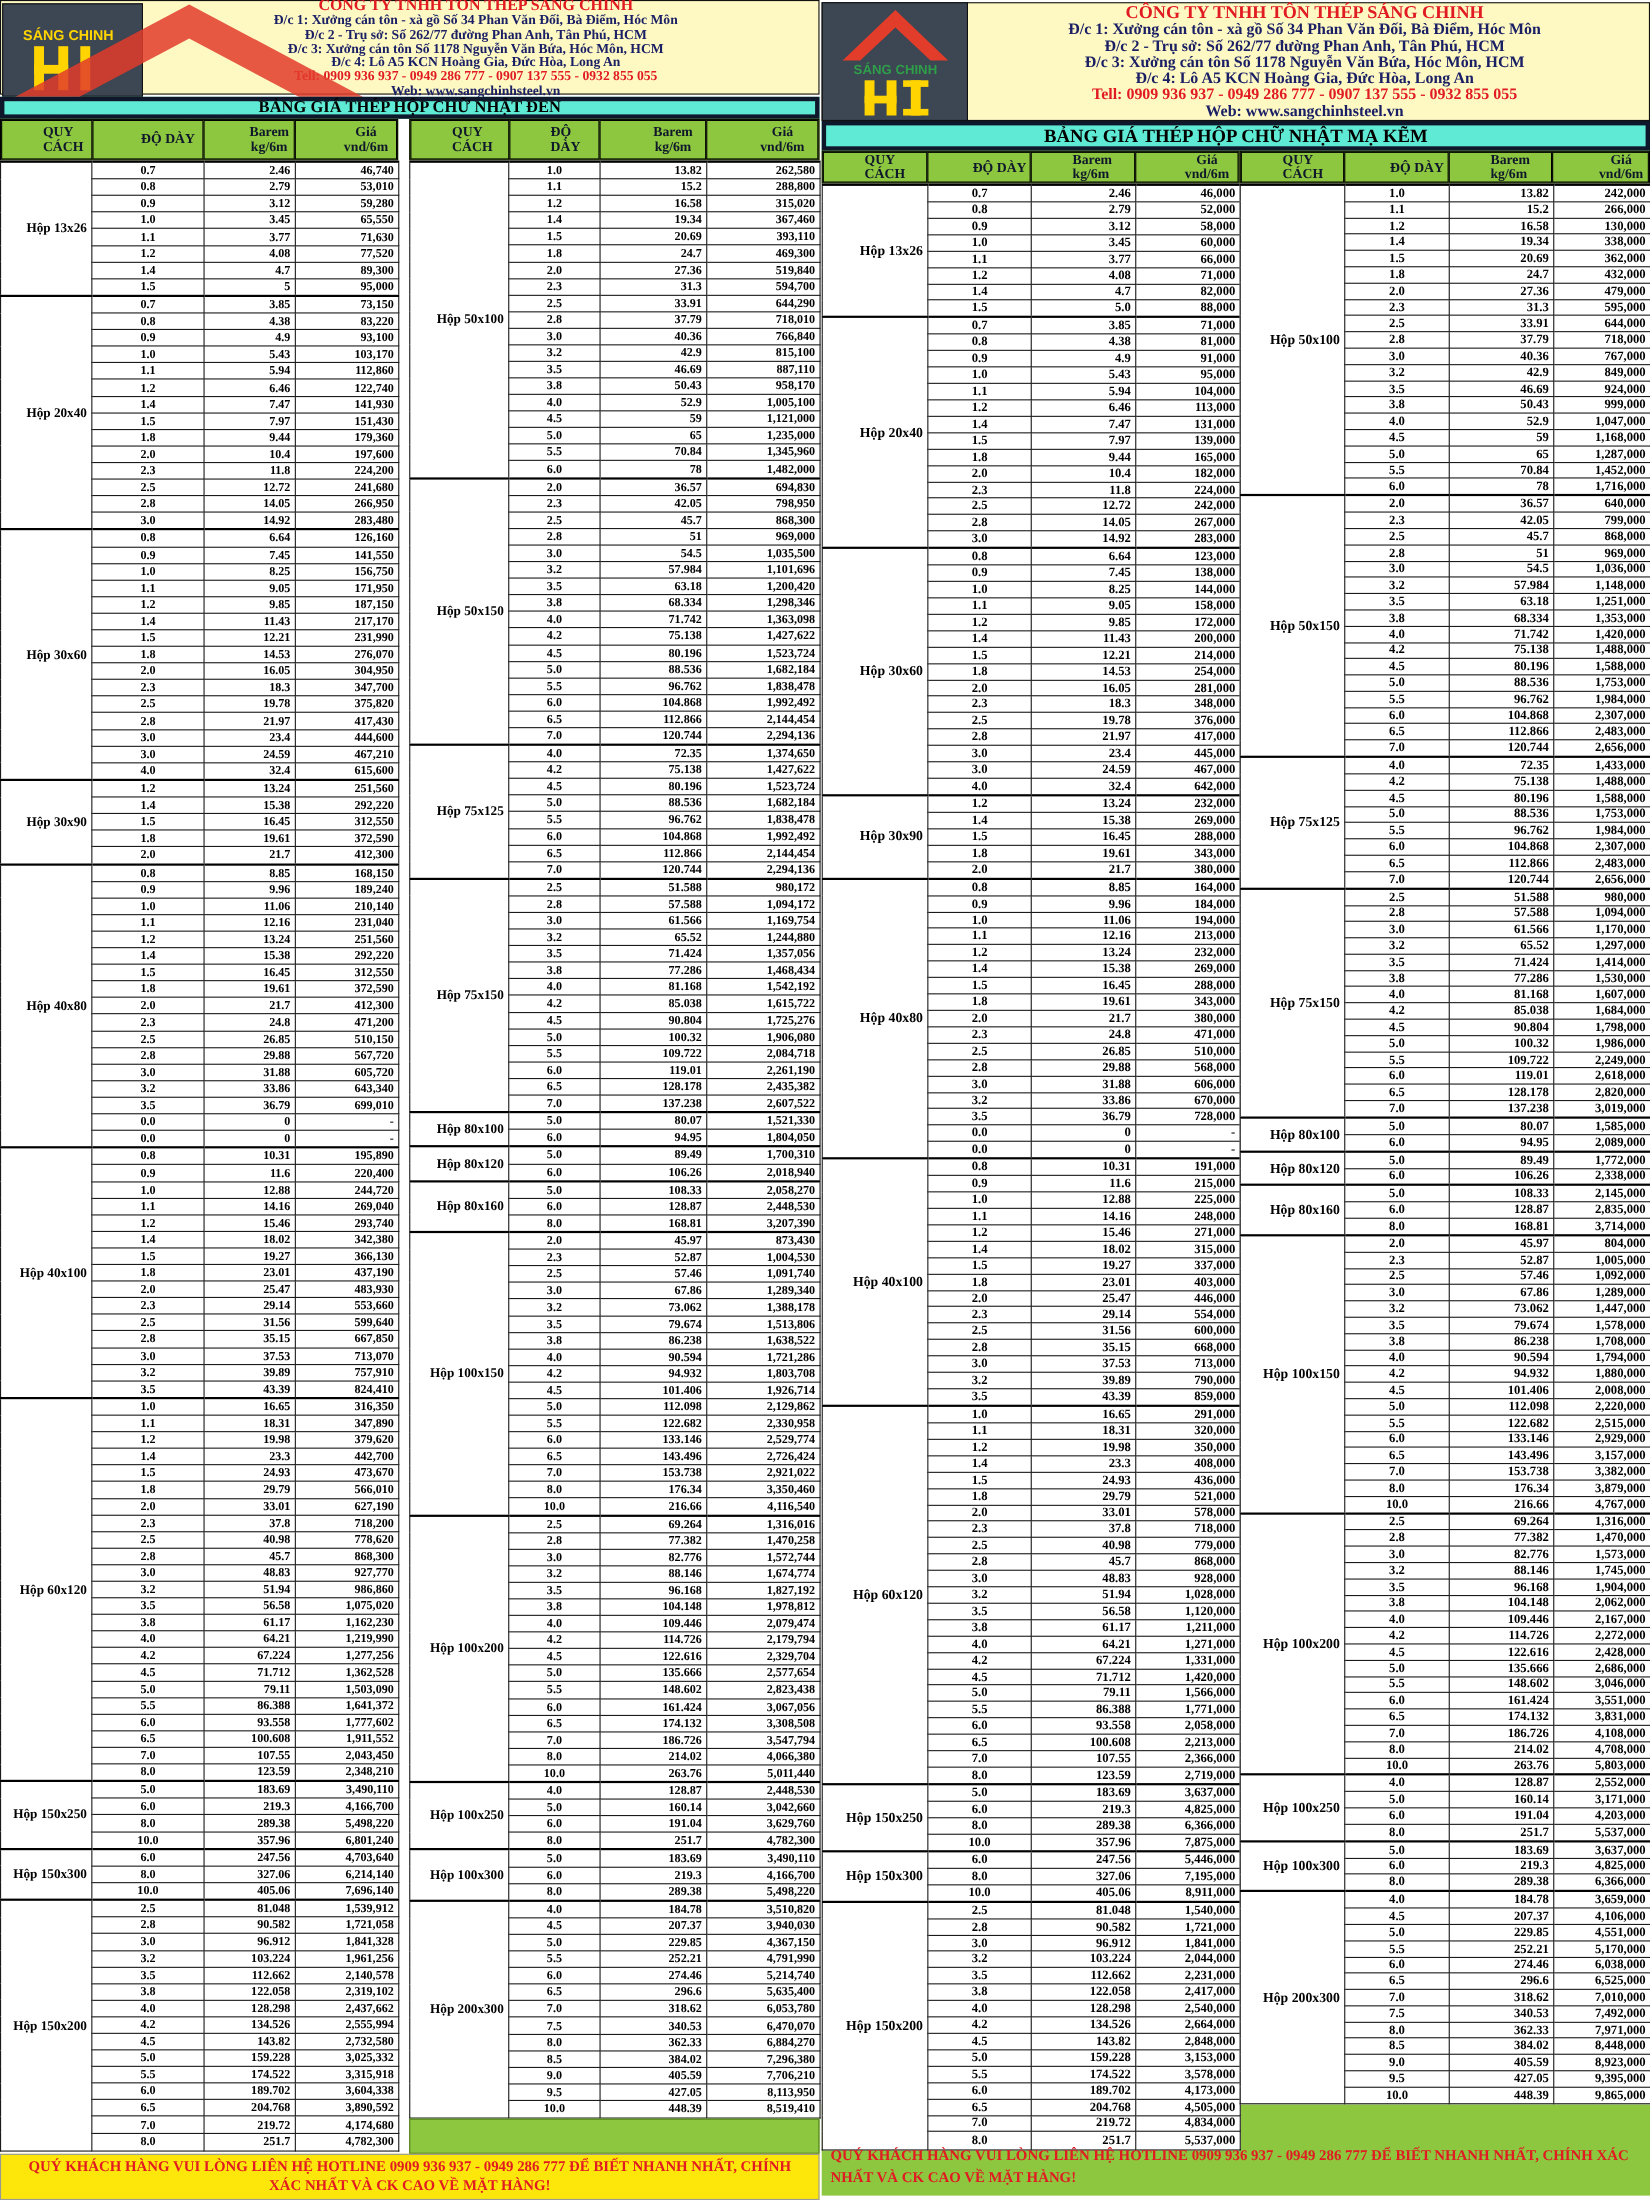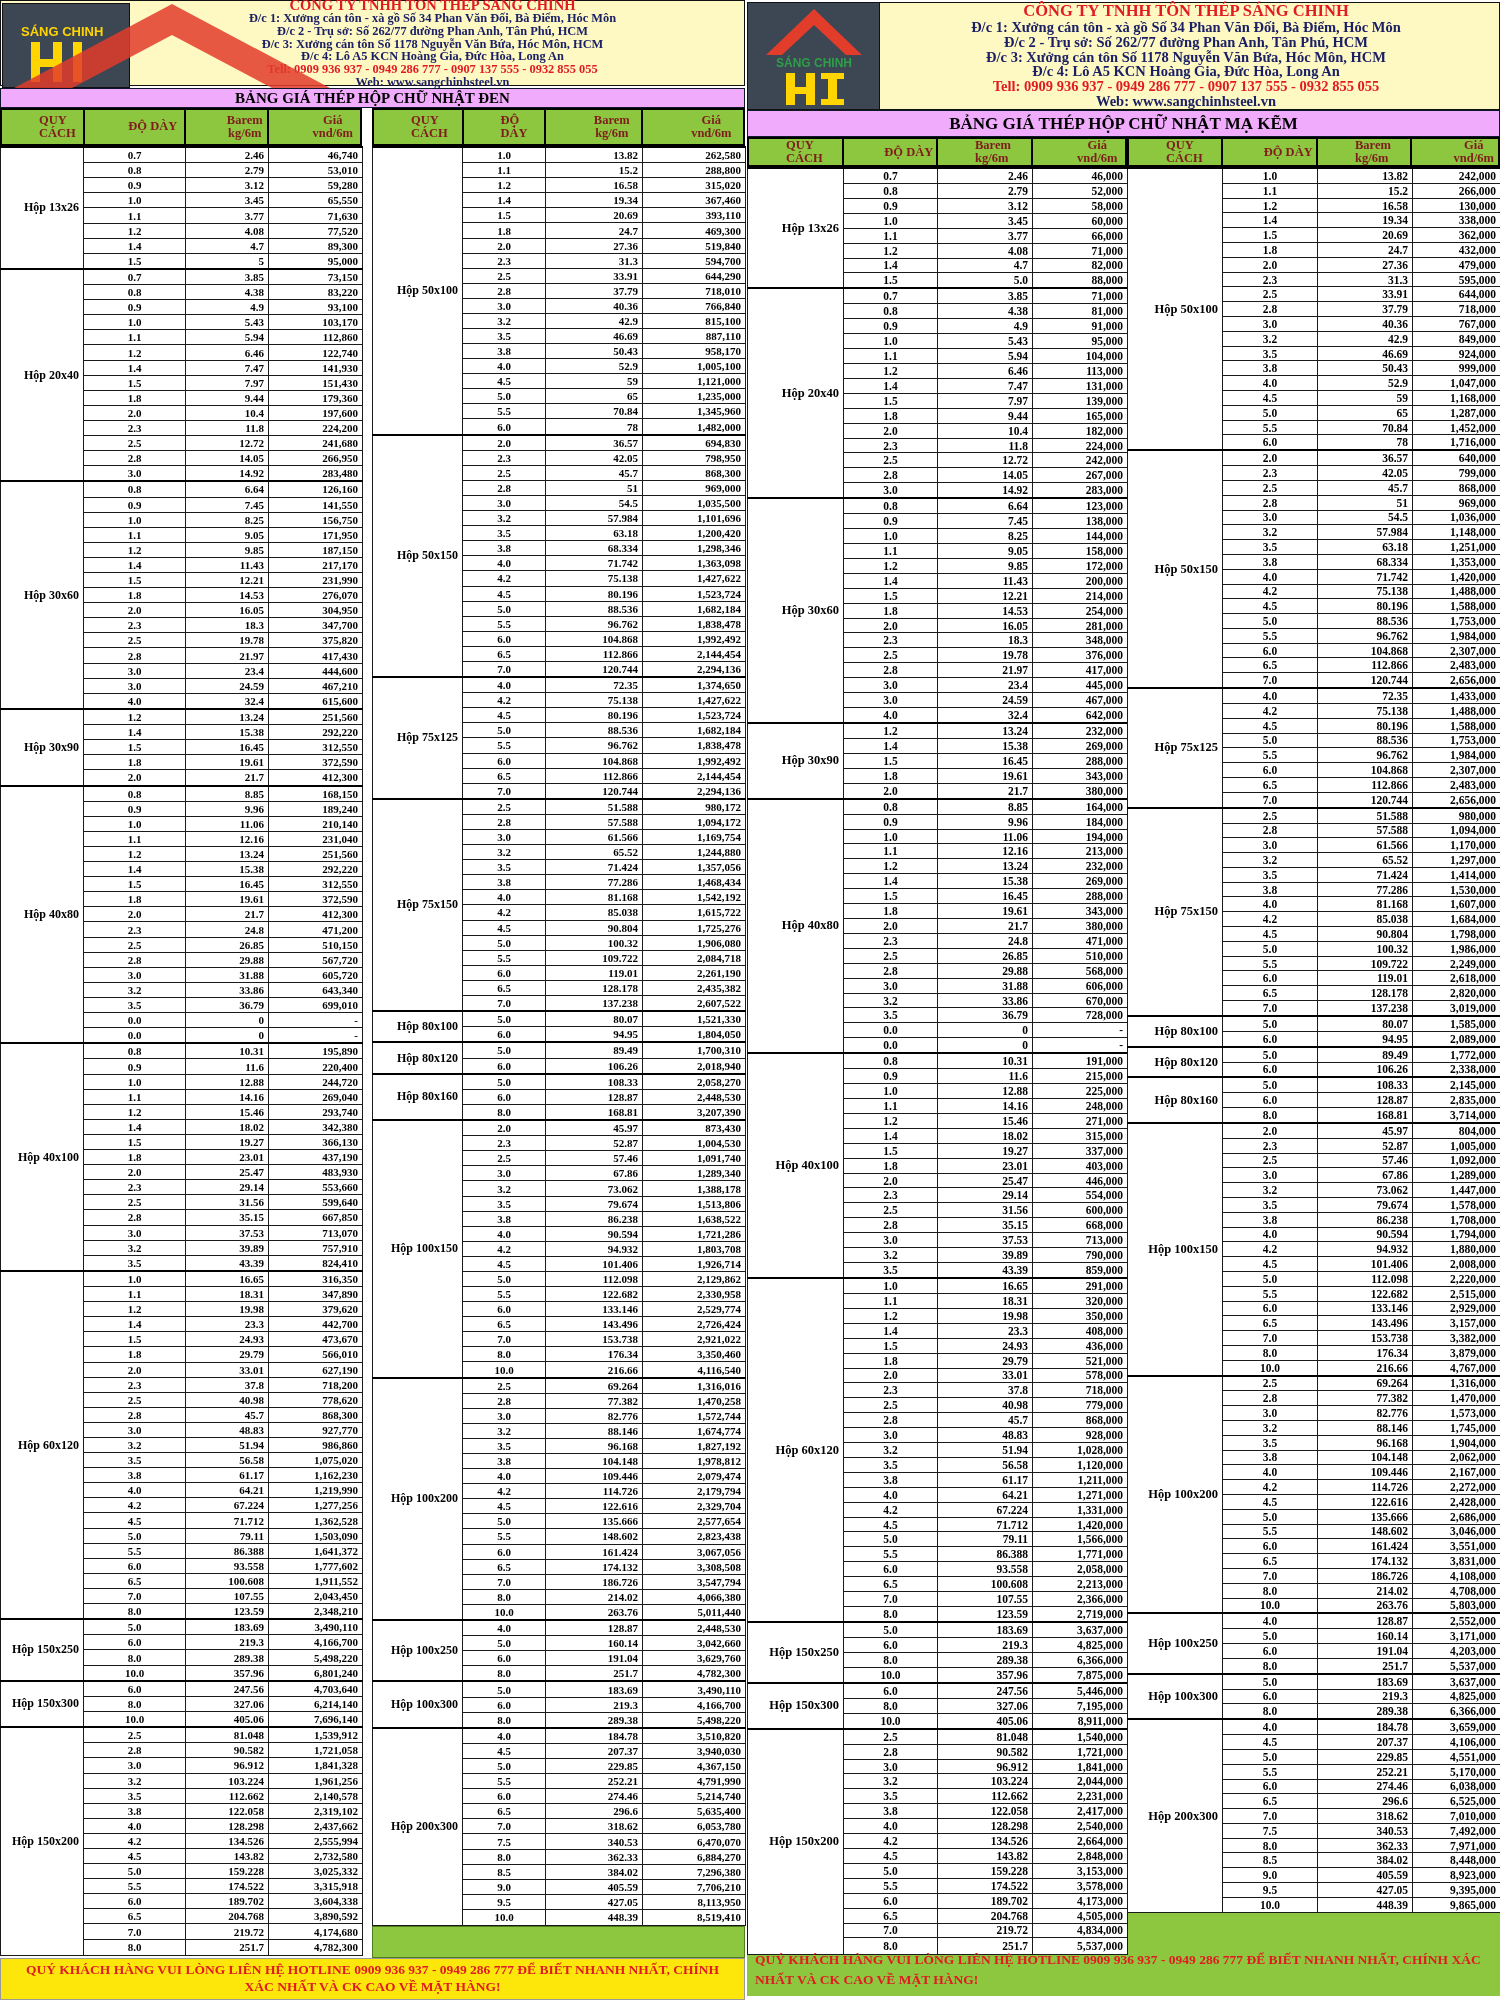--- a/index.html
+++ b/index.html
@@ -13,26 +13,26 @@
   .hdr .company{color:#e11b22;font-weight:bold;}
   .hdr .addr{color:#1b2065;font-weight:bold;}
   .hdr .tel{color:#e11b22;font-weight:bold;}
   .hdr .web{color:#1b2065;font-weight:bold;}
   .hdr-left{font-size:12.4px;padding-left:120px;}
   .hdr-left .company{font-size:14.5px;}
   .hdr-right{font-size:14.5px;padding-left:125px;}
   .hdr-right .company{font-size:16.5px;}
   .logo-box{background:#3d4653;border:1px solid #111;}
   
-  .tbl-title{font-weight:bold;color:#000;text-align:left;background:#f0abfc;
-             border:1px solid #0f172a;display:flex;align-items:center;justify-content:center;}
+  .tbl-title{font-weight:bold;color:#000;text-align:left;background:#5eead4;
+             border:4px solid #0f172a;display:flex;align-items:center;justify-content:center;}
   
   .colhead{display:grid;background:#8dc63f;border:1.5px solid #000;}
   .colhead .hc{border:1px solid #000;display:flex;flex-direction:column;align-items:center;
-               justify-content:center;font-weight:bold;color:#7f1d1d;line-height:1.05;padding-left:37px;}
+               justify-content:center;font-weight:bold;color:#0f172a;line-height:1.05;padding-left:37px;}
   
   table.price{border-collapse:collapse;table-layout:fixed;width:100%;height:100%;
               background:#fff;border:1.5px solid #000;}
   table.price td{border:1px solid #1a1a1a;font-weight:bold;color:#000;padding:0 4px;
                  overflow:hidden;white-space:nowrap;}
   td.size{text-align:right;vertical-align:middle;}
   td.thk{text-align:center;}
   td.num{text-align:right;}
   tr.grp td{border-top:2px solid #000;}
   .fs-den td{font-size:11px;} .fs-den td.size{font-size:12px;}

